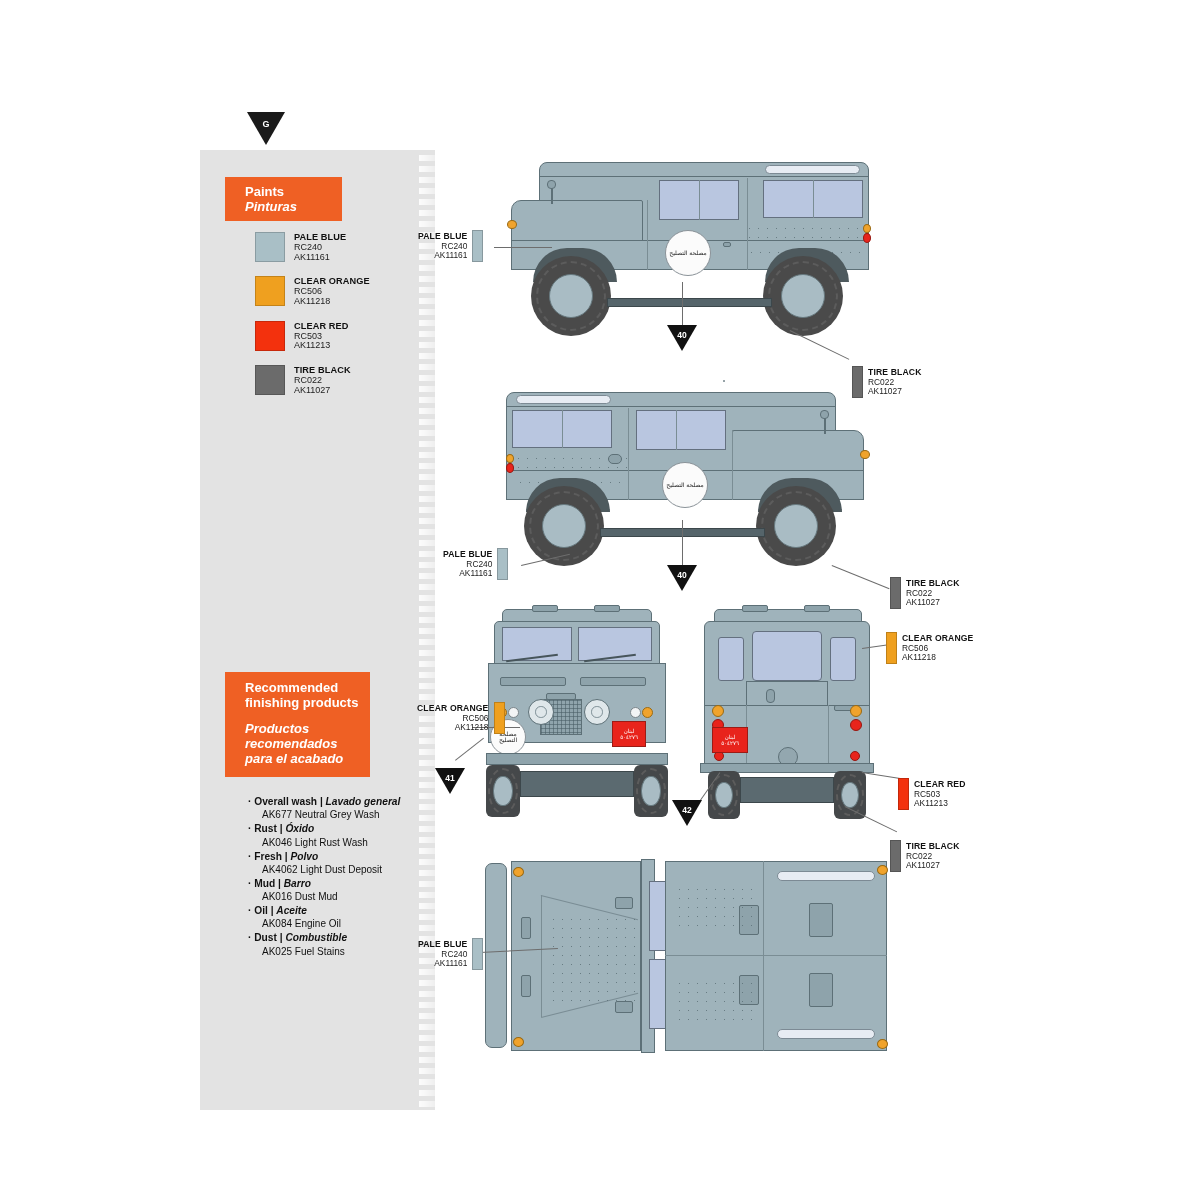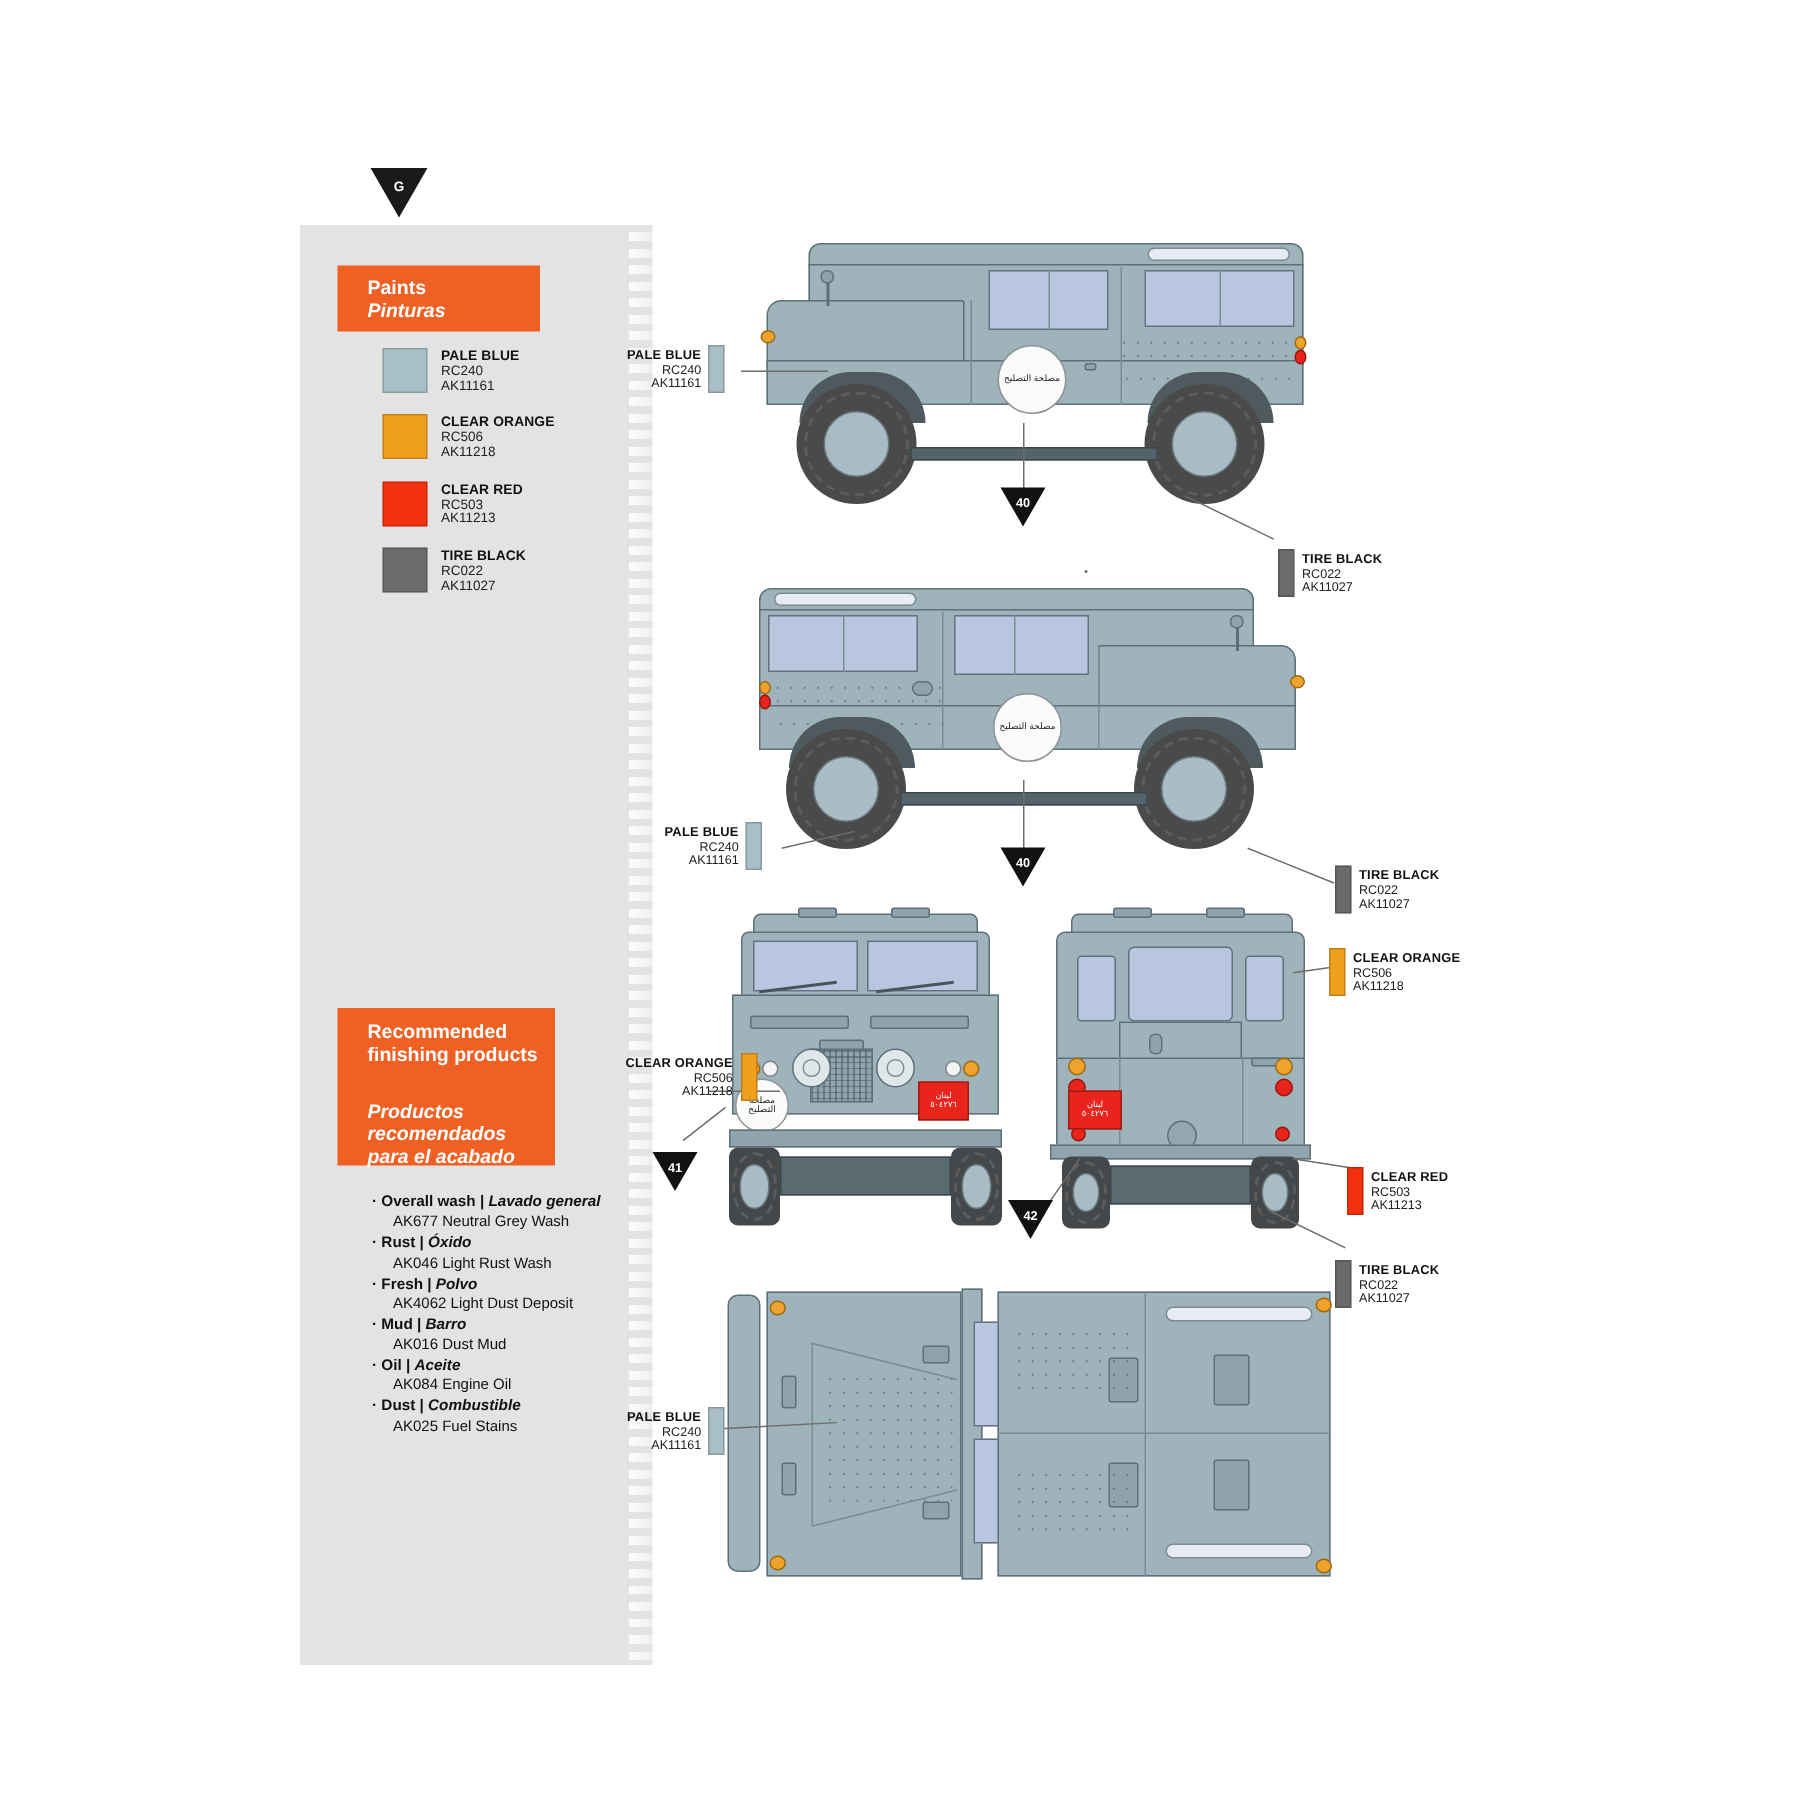--- a/index.html
+++ b/index.html
@@ -46,21 +46,21 @@
   .hdr-en{font-size:12.5px;font-weight:bold;color:#111;line-height:1.33;letter-spacing:-.1px;}
   .hdr-es{font-size:12.5px;font-weight:bold;font-style:italic;color:#111;line-height:1.33;letter-spacing:-.1px;}
 
   
   .orange-box{
     position:absolute;background:#ef6024;color:#fff;box-sizing:border-box;
     padding:7px 10px 8px 20px;
   }
   .ob-en{font-size:13px;font-weight:bold;line-height:1.18;}
   .ob-es{font-size:13px;font-weight:bold;font-style:italic;line-height:1.18;}
-  #paints-head{left:225px;top:177px;width:135px;height:44px;}
+  #paints-head{left:225px;top:177px;width:117px;height:44px;}
   #finish-head{left:225px;top:672px;width:145px;height:105px;padding-top:8px;}
 
   
   .paint-list{position:absolute;left:255px;top:232px;width:160px;}
   .paint-item{display:flex;gap:9px;margin-bottom:14px;align-items:flex-start;}
   .sw{width:28px;height:28px;flex:0 0 28px;border:1px solid rgba(0,0,0,.18);}
   .pi-txt{line-height:1.08;padding-top:1px;}
   .pi-name{font-size:9.2px;font-weight:bold;color:#111;letter-spacing:.1px;}
   .pi-code{font-size:9px;color:#222;}
 
@@ -185,21 +185,21 @@
       <div class="pi-txt">
         <div class="pi-name">TIRE BLACK</div>
         <div class="pi-code">RC022</div>
         <div class="pi-code">AK11027</div>
       </div>
     </div>
   </div>
 
   <div class="orange-box" id="finish-head">
     <div class="ob-en">Recommended finishing products</div>
-    <div class="ob-es" style="margin-top:22px;">Productos recomendados para el acabado</div>
+    <div class="ob-es" style="margin-top:10px;">Productos recomendados para el acabado</div>
   </div>
 
   <div class="fin-list">
     <div class="fin-item">
       <div class="fin-title">· <span>Overall wash</span> | <i>Lavado general</i></div>
       <div class="fin-prod">AK677 Neutral Grey Wash</div>
     </div>
     <div class="fin-item">
       <div class="fin-title">· <span>Rust</span> | <i>Óxido</i></div>
       <div class="fin-prod">AK046 Light Rust Wash</div>

